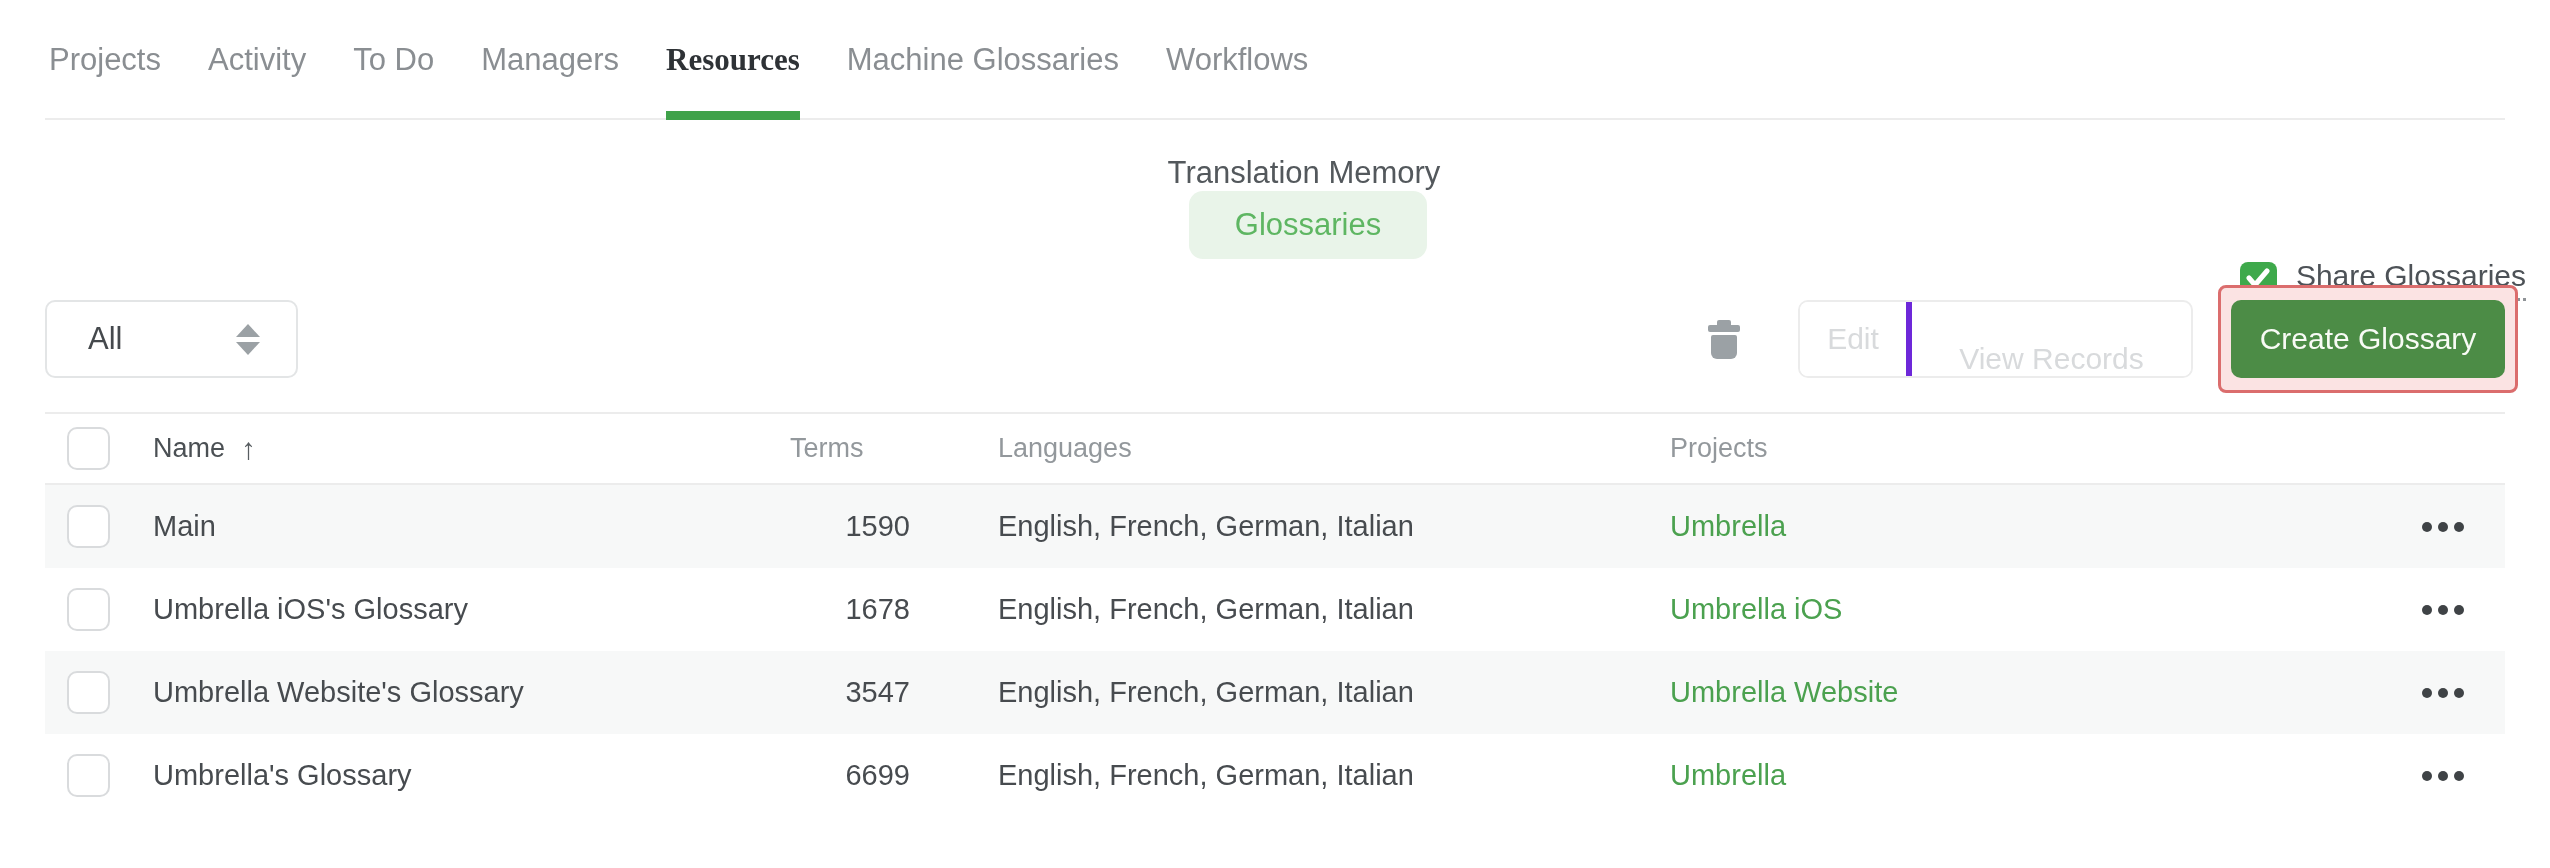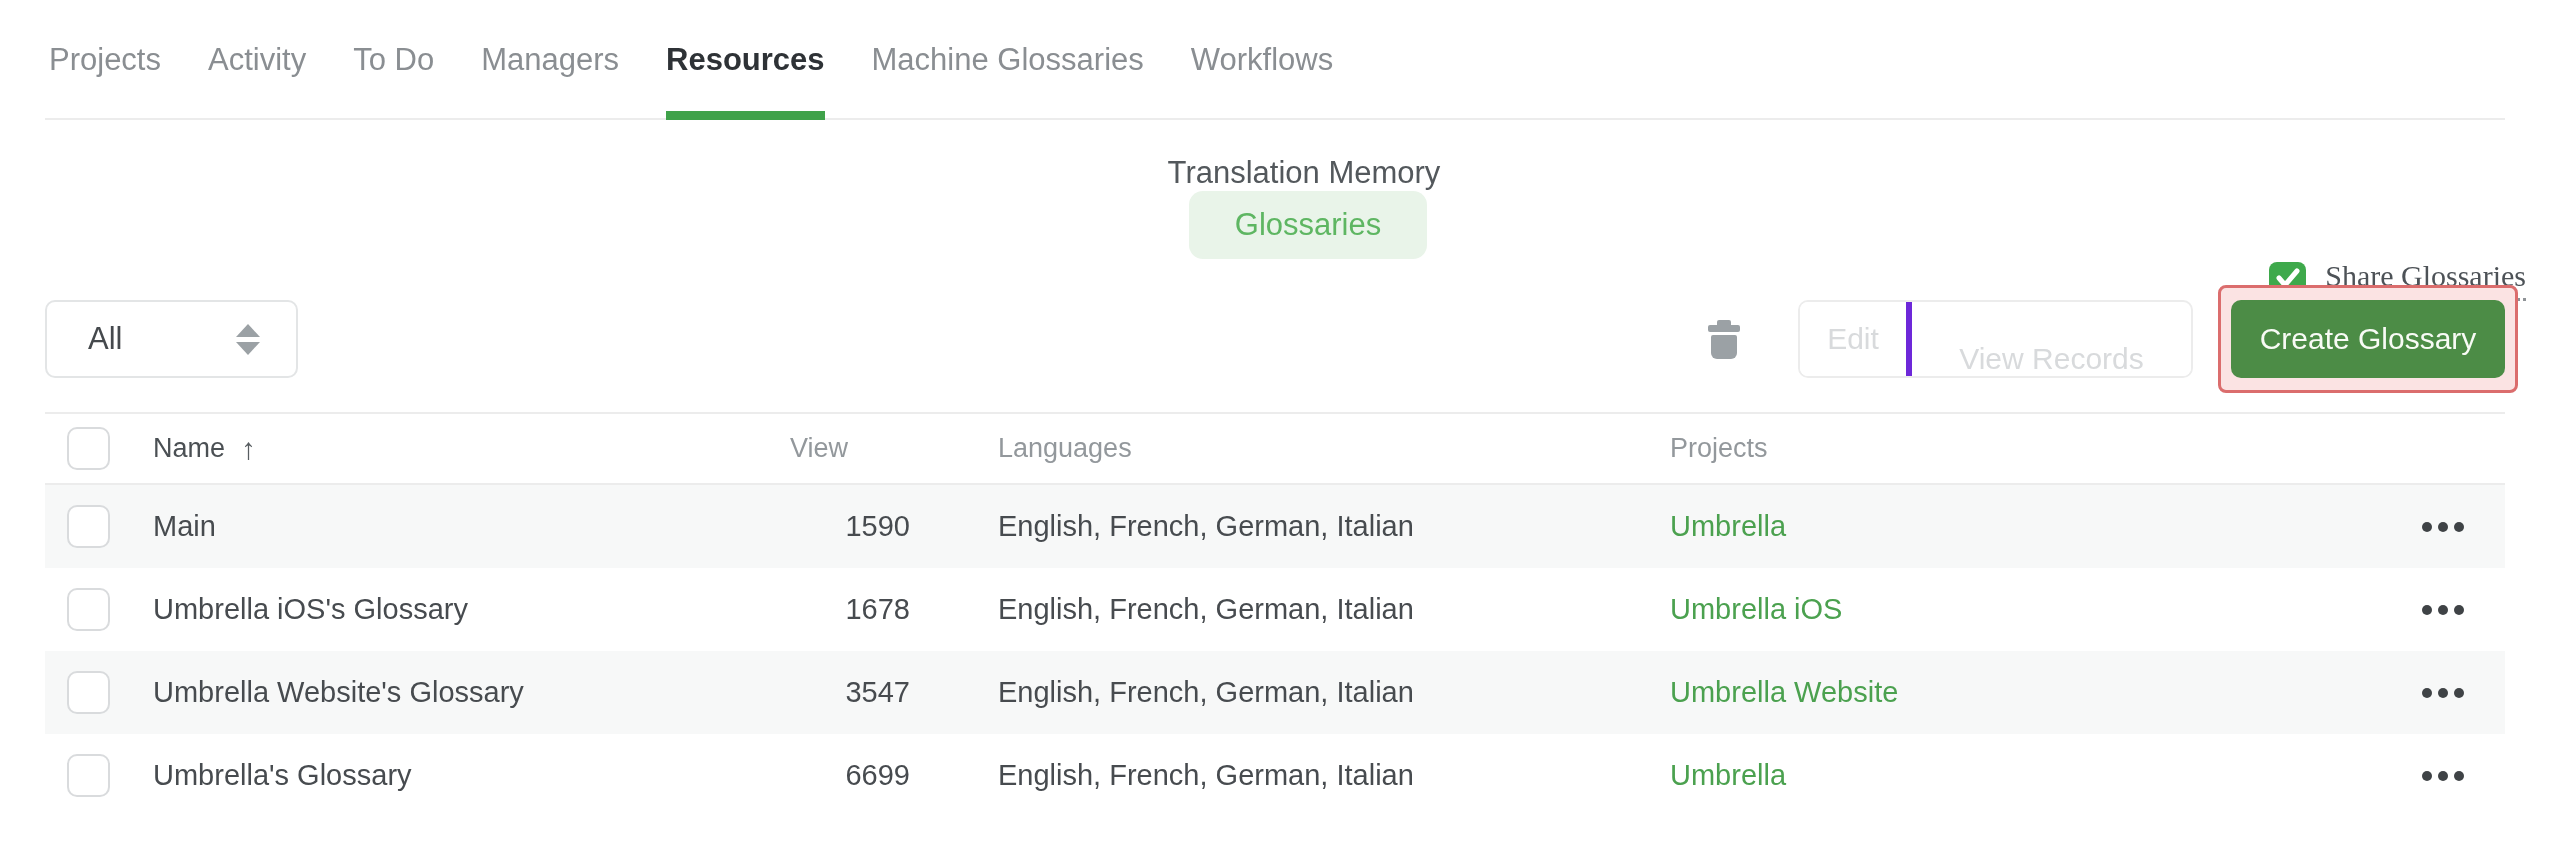--- a/index.html
+++ b/index.html
@@ -4,36 +4,36 @@
 <style>
   * { box-sizing: border-box; margin: 0; padding: 0; }
   html, body { width: 2550px; height: 868px; background: #fff; overflow: hidden;
     font-family: "Liberation Sans", sans-serif; }
 
   
   .nav-bar { margin: 0 45px 0 45px; padding-top: 42px; border-bottom: 2px solid #ececec;
     display: flex; gap: 47px; padding-left: 4px; }
   .nav-tab { font-size: 31px; color: #8a8e92; padding-bottom: 40px; position: relative;
     cursor: pointer; white-space: nowrap; }
-  .nav-tab.active { color: #2e3236; font-weight: bold; }
+  .nav-tab.active { color: #2e3236; font-weight: bold; font-family: Liberation Serif, serif; }
   .nav-tab.active::after { content: ""; position: absolute; left: 0; right: 0; bottom: -2px;
     height: 9px; background: #3fa24a; }
 
   
   .subtab-row { margin: 35px 24px 0 45px; height: 80px; display: flex; align-items: center; flex-direction: column; }
   .subtab-plain { margin-left: 37px; font-size: 31px; color: #53585c; cursor: pointer; }
   .subtab-pill { margin-left: 45px; height: 80px; padding: 16px 46px; display: flex;
     align-items: center; background: #e9f4e9; border-radius: 14px; font-size: 31px;
     color: #5eb662; cursor: pointer; }
   .share-group { margin-left: auto; display: flex; align-items: center; gap: 19px; }
   .share-checkbox { width: 37px; height: 37px; border-radius: 8px; background: #3ea94b;
     display: flex; align-items: center; justify-content: center; cursor: pointer; }
   .share-checkbox svg { width: 24px; height: 20px; }
   .share-label { font-size: 30px; color: #4d5257; border-bottom: 3px dotted #8f9397;
-    padding-bottom: 5px; cursor: pointer; font-family: Liberation Serif, serif; }
+    padding-bottom: 5px; cursor: pointer; }
 
   
   .toolbar { margin: 65px 45px 0 45px; height: 78px; display: flex; align-items: center; }
   .filter-select { width: 253px; height: 78px; border: 2px solid #e3e5e6; border-radius: 10px;
     display: flex; align-items: center; padding: 0 36px 0 41px; cursor: pointer; background:#fff; }
   .filter-value { font-size: 31px; color: #45494d; }
   .select-arrows { margin-left: auto; display: flex; flex-direction: column; gap: 5px; }
   .select-arrows .tri-up { width: 0; height: 0; border-left: 12px solid transparent;
     border-right: 12px solid transparent; border-bottom: 13px solid #9ba1a5; }
   .select-arrows .tri-down { width: 0; height: 0; border-left: 12px solid transparent;
@@ -135,21 +135,21 @@
 
 <div class="glossary-table">
   <div class="t-grid t-header">
     <div>
         <div class="cb" style="width:43px;height:43px;"></div>
       </div>
     <div class="hdr-name-wrap">
       <span class="hdr-cell hdr-name">Name</span>
       <span class="sort-arrow">↑</span>
     </div>
-    <div class="hdr-cell hdr-terms">View</div>
+    <div class="hdr-cell hdr-terms">Terms</div>
     <div class="hdr-cell" style="padding-left:88px;">Languages</div>
     <div class="hdr-cell">Projects</div>
     <div></div>
   </div>
   <div id="table-body">
   <div class="t-grid t-row">
     <div>
           <div class="cb"></div>
         </div>
     <div class="cell-name">Main</div>

